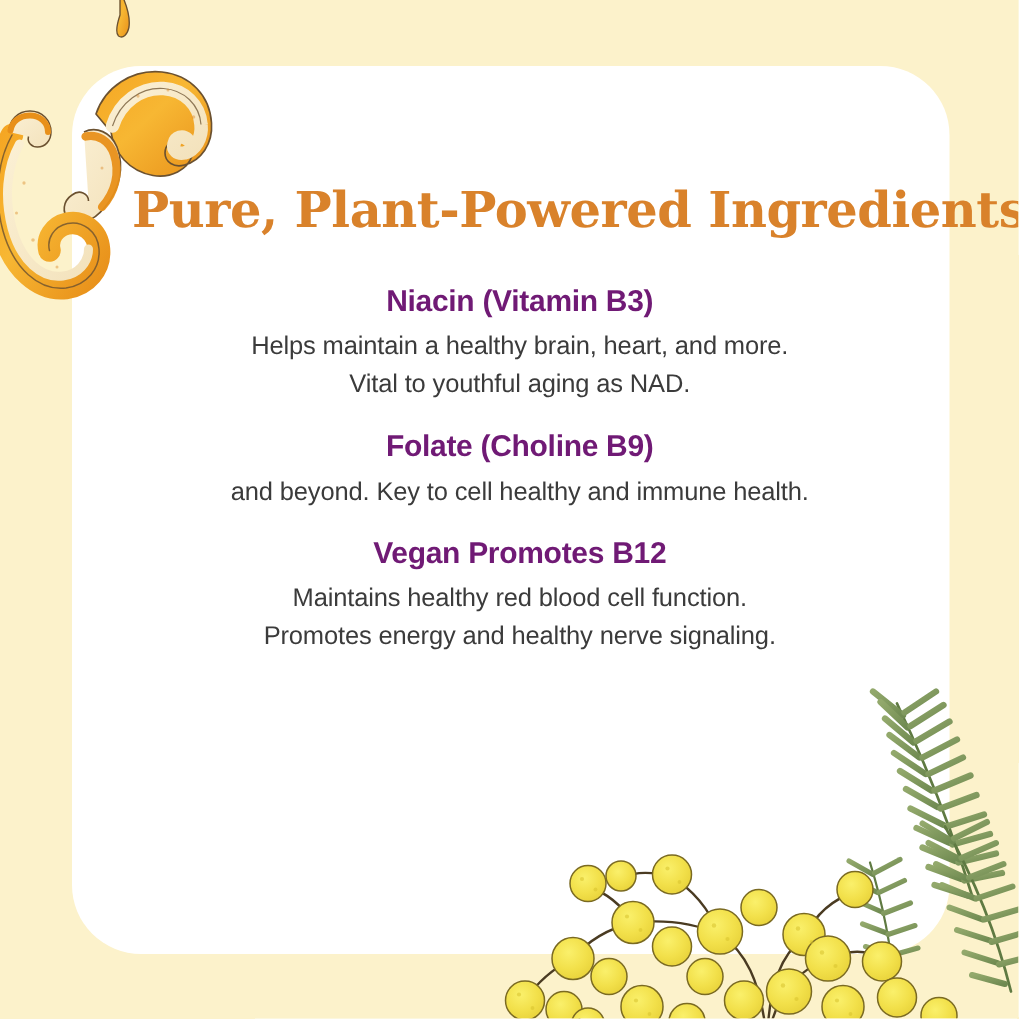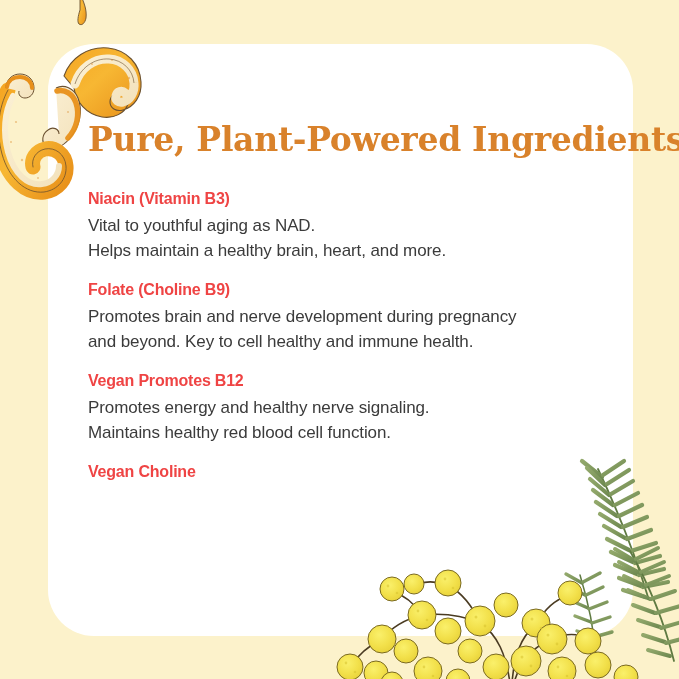--- a/index.html
+++ b/index.html
@@ -16,20 +16,21 @@
     background: #fcf2cb;
     position: relative;
   }
 
   #page-root {
     position: relative;
     width: 679px;
     height: 679px;
     background: #fcf2cb;
     overflow: hidden;
+    text-align: center;
   }
 
   
   .art-layer {
     position: absolute;
     pointer-events: none;
   }
 
   #orange-peel-art {
     left: -6px;
@@ -79,23 +80,23 @@
   }
 
   
   .ingredient-section {
     margin-bottom: 16px;
   }
   .ingredient-section:last-child { margin-bottom: 0; }
 
   .ingredient-name {
     font-family: "Liberation Sans", sans-serif;
-    font-size: 16px;
+    font-size: 20px;
     font-weight: 700;
-    color: #ef4444;
+    color: #701a75;
     line-height: 1.35;
     margin-bottom: 3px;
     letter-spacing: -0.2px;
   }
 
   .ingredient-desc {
     font-family: "Liberation Sans", sans-serif;
     font-size: 17px;
     font-weight: 400;
     color: #3b3b3b;
@@ -166,43 +167,41 @@
   </svg>
 
   <div id="content-card">
     <div id="card-inner">
 
       <h1 id="page-title">Pure, Plant-Powered Ingredients</h1>
 
       <section class="ingredient-section">
         <div class="ingredient-name">Niacin (Vitamin B3)</div>
         <div class="ingredient-desc">
+          <span class="desc-line">Helps maintain a healthy brain, heart, and more.</span>
           <span class="desc-line">Vital to youthful aging as NAD.</span>
-          <span class="desc-line">Helps maintain a healthy brain, heart, and more.</span>
         </div>
       </section>
 
       <section class="ingredient-section">
         <div class="ingredient-name">Folate (Choline B9)</div>
         <div class="ingredient-desc">
-          <span class="desc-line">Promotes brain and nerve development during pregnancy</span>
           <span class="desc-line">and beyond. Key to cell healthy and immune health.</span>
         </div>
       </section>
 
       <section class="ingredient-section">
         <div class="ingredient-name">Vegan Promotes B12</div>
         <div class="ingredient-desc">
+          <span class="desc-line">Maintains healthy red blood cell function.</span>
           <span class="desc-line">Promotes energy and healthy nerve signaling.</span>
-          <span class="desc-line">Maintains healthy red blood cell function.</span>
         </div>
       </section>
 
       <section class="ingredient-section">
-        <div class="ingredient-name">Vegan Choline</div>
       </section>
 
     </div>
   </div>
 
   <svg class="art-layer" id="mimosa-art" viewBox="0 0 360 232">
     <defs>
       <radialGradient id="blossomGrad" cx="40%" cy="35%" r="70%">
         <stop offset="0%" stop-color="#FAF06B"></stop>
         <stop offset="60%" stop-color="#F2E04A"></stop>

